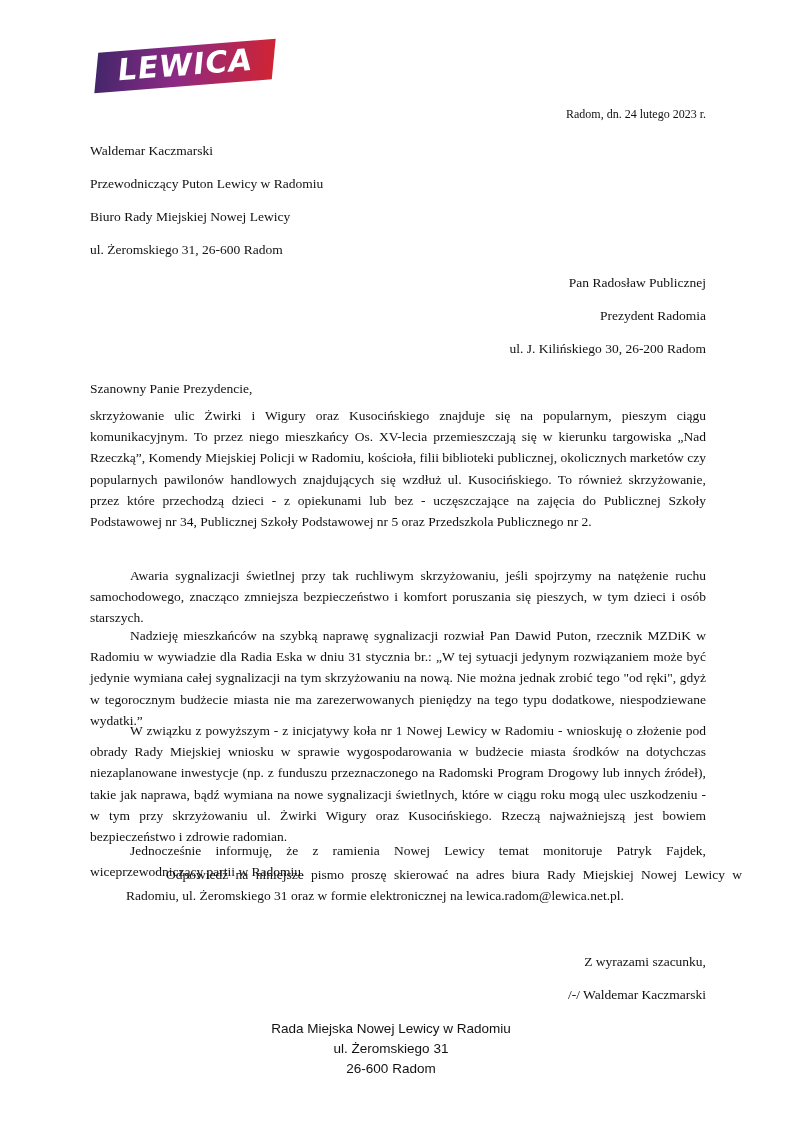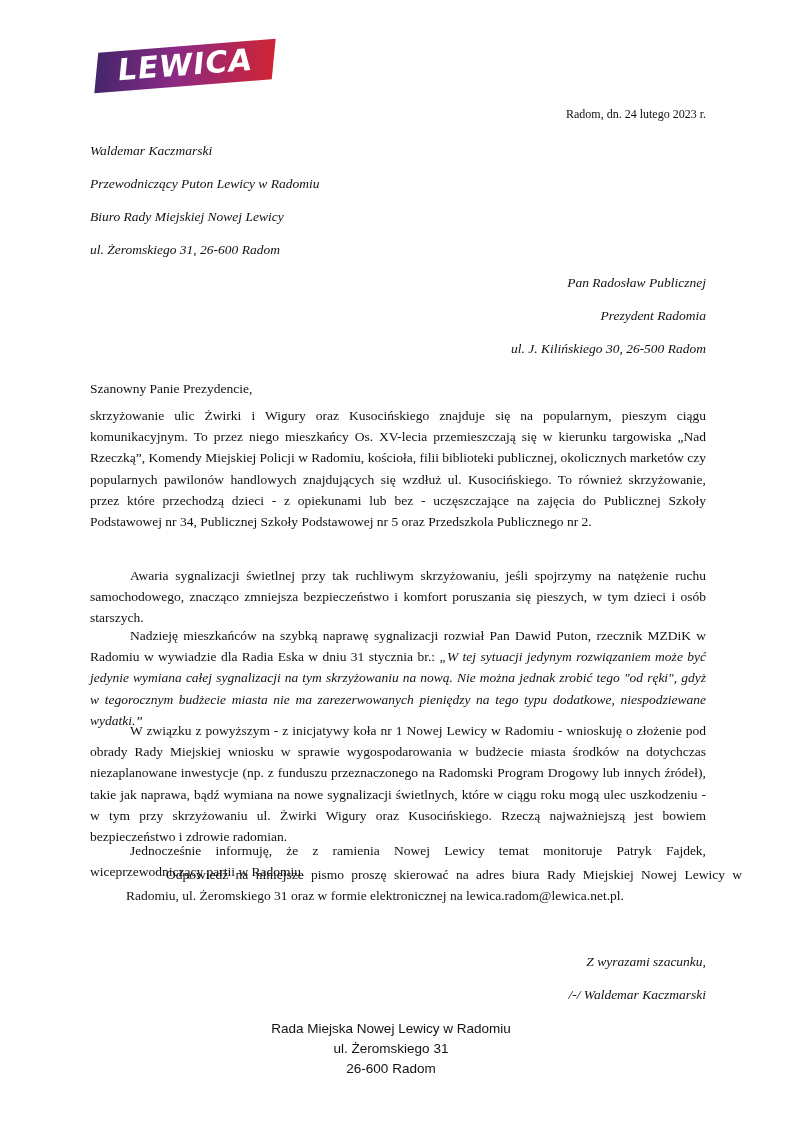--- a/index.html
+++ b/index.html
@@ -35,40 +35,40 @@
     color: #ffffff;
     line-height: 1;
     padding-bottom: 2px;
   }
 
   
   .content { left: 90px; width: 616px; }
   .date-line   { top: 107px; text-align: right; font-size: 12px; }
   .sender      { top: 141px; }
   .recipient   { top: 273px; text-align: right; }
-  .spaced-lines div { line-height: 20px; margin-bottom: 13px; font-size: 13.5px; font-style: italic; }
+  .spaced-lines div { line-height: 20px; margin-bottom: 13px; font-size: 13.5px; }
   .salutation  { top: 381px; font-size: 13.5px; }
 
   .para {
     position: absolute;
     left: 90px;
     width: 616px;
     margin: 0;
     font-size: 13.5px;
     line-height: 21.2px;
     text-align: justify;
   }
   .indent { text-indent: 40px; }
   .p1 { top: 405px; }
   .p2 { top: 550px; margin-top: 15px; }
   .p3 { top: 625px; }
   .p4 { top: 720px; }
   .p5 { top: 840px; }
   .p6 { top: 864px; margin-left: 36px; }
-  .quote-italic { font-style: italic; }
+  .quote-italic { }
 
   .closing { top: 952px; text-align: right; }
 
   .footer {
     left: 0;
     width: 782px;
     top: 1019px;
     text-align: center;
     font-family: "Liberation Sans", "DejaVu Sans", sans-serif;
     font-size: 13.5px;
@@ -89,21 +89,21 @@
   <div class="abs content sender spaced-lines">
     <div>Waldemar Kaczmarski</div>
     <div>Przewodniczący Puton Lewicy w Radomiu</div>
     <div>Biuro Rady Miejskiej Nowej Lewicy</div>
     <div>ul. Żeromskiego 31, 26-600 Radom</div>
   </div>
 
   <div class="abs content recipient spaced-lines">
     <div>Pan Radosław Publicznej</div>
     <div>Prezydent Radomia</div>
-    <div>ul. J. Kilińskiego 30, 26-500 Radom</div>
+    <div>ul. J. Kilińskiego 30, 26-200 Radom</div>
   </div>
 
   <div class="abs content salutation">Szanowny Panie Prezydencie,</div>
 
   <p class="para p1">skrzyżowanie ulic Żwirki i Wigury oraz Kusocińskiego znajduje się na popularnym, pieszym ciągu komunikacyjnym. To przez niego mieszkańcy Os. XV-lecia przemieszczają się w kierunku targowiska „Nad Rzeczką”, Komendy Miejskiej Policji w Radomiu, kościoła, filii biblioteki publicznej, okolicznych marketów czy popularnych pawilonów handlowych znajdujących się wzdłuż ul. Kusocińskiego. To również skrzyżowanie, przez które przechodzą dzieci - z opiekunami lub bez - uczęszczające na zajęcia do Publicznej Szkoły Podstawowej nr 34, Publicznej Szkoły Podstawowej nr 5 oraz Przedszkola Publicznego nr 2.</p>
   <p class="para indent p2">Awaria sygnalizacji świetlnej przy tak ruchliwym skrzyżowaniu, jeśli spojrzymy na natężenie ruchu samochodowego, znacząco zmniejsza bezpieczeństwo i komfort poruszania się pieszych, w tym dzieci i osób starszych.</p>
   <p class="para indent p3"><span>Nadzieję mieszkańców na szybką naprawę sygnalizacji rozwiał Pan Dawid Puton,  rzecznik MZDiK w Radomiu w wywiadzie dla Radia Eska w dniu 31 stycznia br.: </span><span class="quote-italic">„W tej sytuacji jedynym rozwiązaniem może być jedynie wymiana całej sygnalizacji na tym skrzyżowaniu na nową. Nie można jednak zrobić tego "od ręki", gdyż w tegorocznym budżecie miasta nie ma zarezerwowanych pieniędzy na tego typu dodatkowe, niespodziewane wydatki.”</span></p>
   <p class="para indent p4">W związku z powyższym - z inicjatywy koła nr 1 Nowej Lewicy w Radomiu - wnioskuję o złożenie pod obrady Rady Miejskiej wniosku w sprawie wygospodarowania w budżecie miasta środków na dotychczas niezaplanowane inwestycje (np. z funduszu przeznaczonego na Radomski Program Drogowy lub innych źródeł), takie jak naprawa, bądź wymiana na nowe sygnalizacji świetlnych, które w ciągu roku mogą ulec uszkodzeniu - w tym przy skrzyżowaniu ul. Żwirki Wigury oraz Kusocińskiego. Rzeczą najważniejszą jest bowiem bezpieczeństwo i zdrowie radomian.</p>
   <p class="para indent p5">Jednocześnie informuję, że z ramienia Nowej Lewicy temat monitoruje Patryk Fajdek, wiceprzewodniczący partii w Radomiu.</p>
   <p class="para indent p6">Odpowiedź na niniejsze pismo proszę skierować na adres biura Rady Miejskiej Nowej Lewicy w Radomiu, ul. Żeromskiego 31 oraz w formie elektronicznej na lewica.radom@lewica.net.pl.</p>

